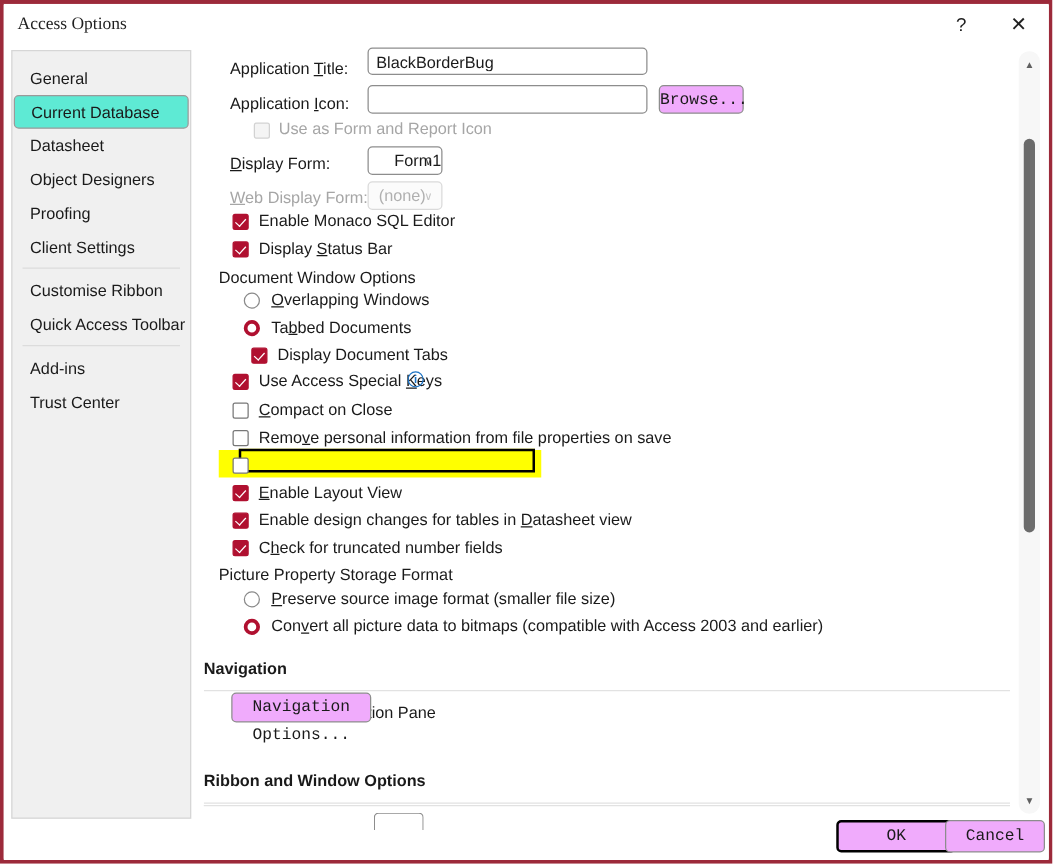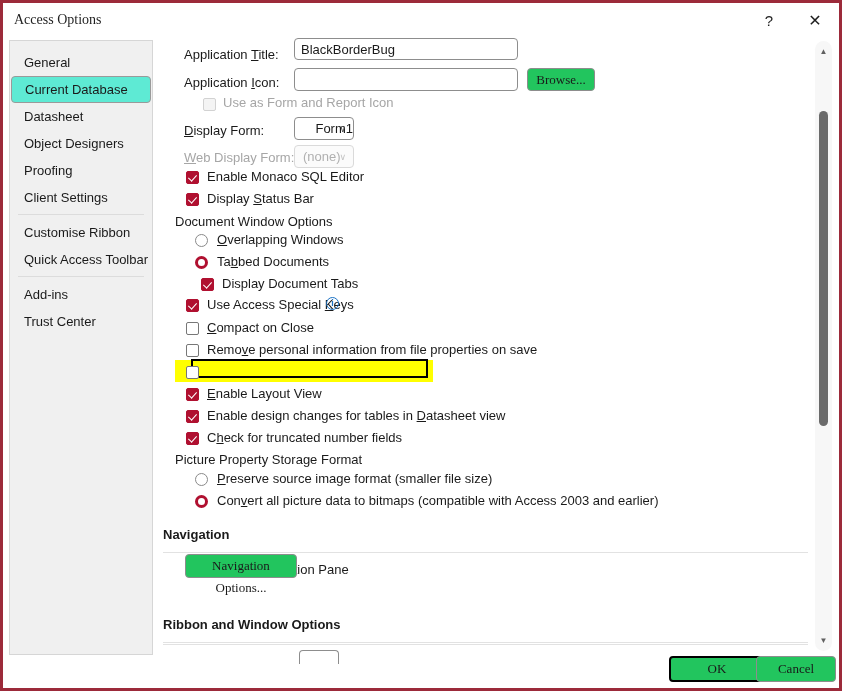--- a/index.html
+++ b/index.html
@@ -138,23 +138,23 @@
     font-size: 13px;
     color: #1a1a1a;
     padding: 0 6px;
     outline: none;
   }
 
   .btn {
     position: absolute;
     border: 1px solid #8d8d8d;
     border-radius: 4px;
-    background: #22c55e;
-    box-sizing: border-box;
-    font-family: Liberation Serif, serif;
+    background: #f0abfc;
+    box-sizing: border-box;
+    font-family: Liberation Mono, monospace;
     font-size: 13px;
     color: #1a1a1a;
     text-align: center;
     cursor: default;
   }
   .btn.default {
     border: 2px solid #000000;
   }
 
   .combo {

